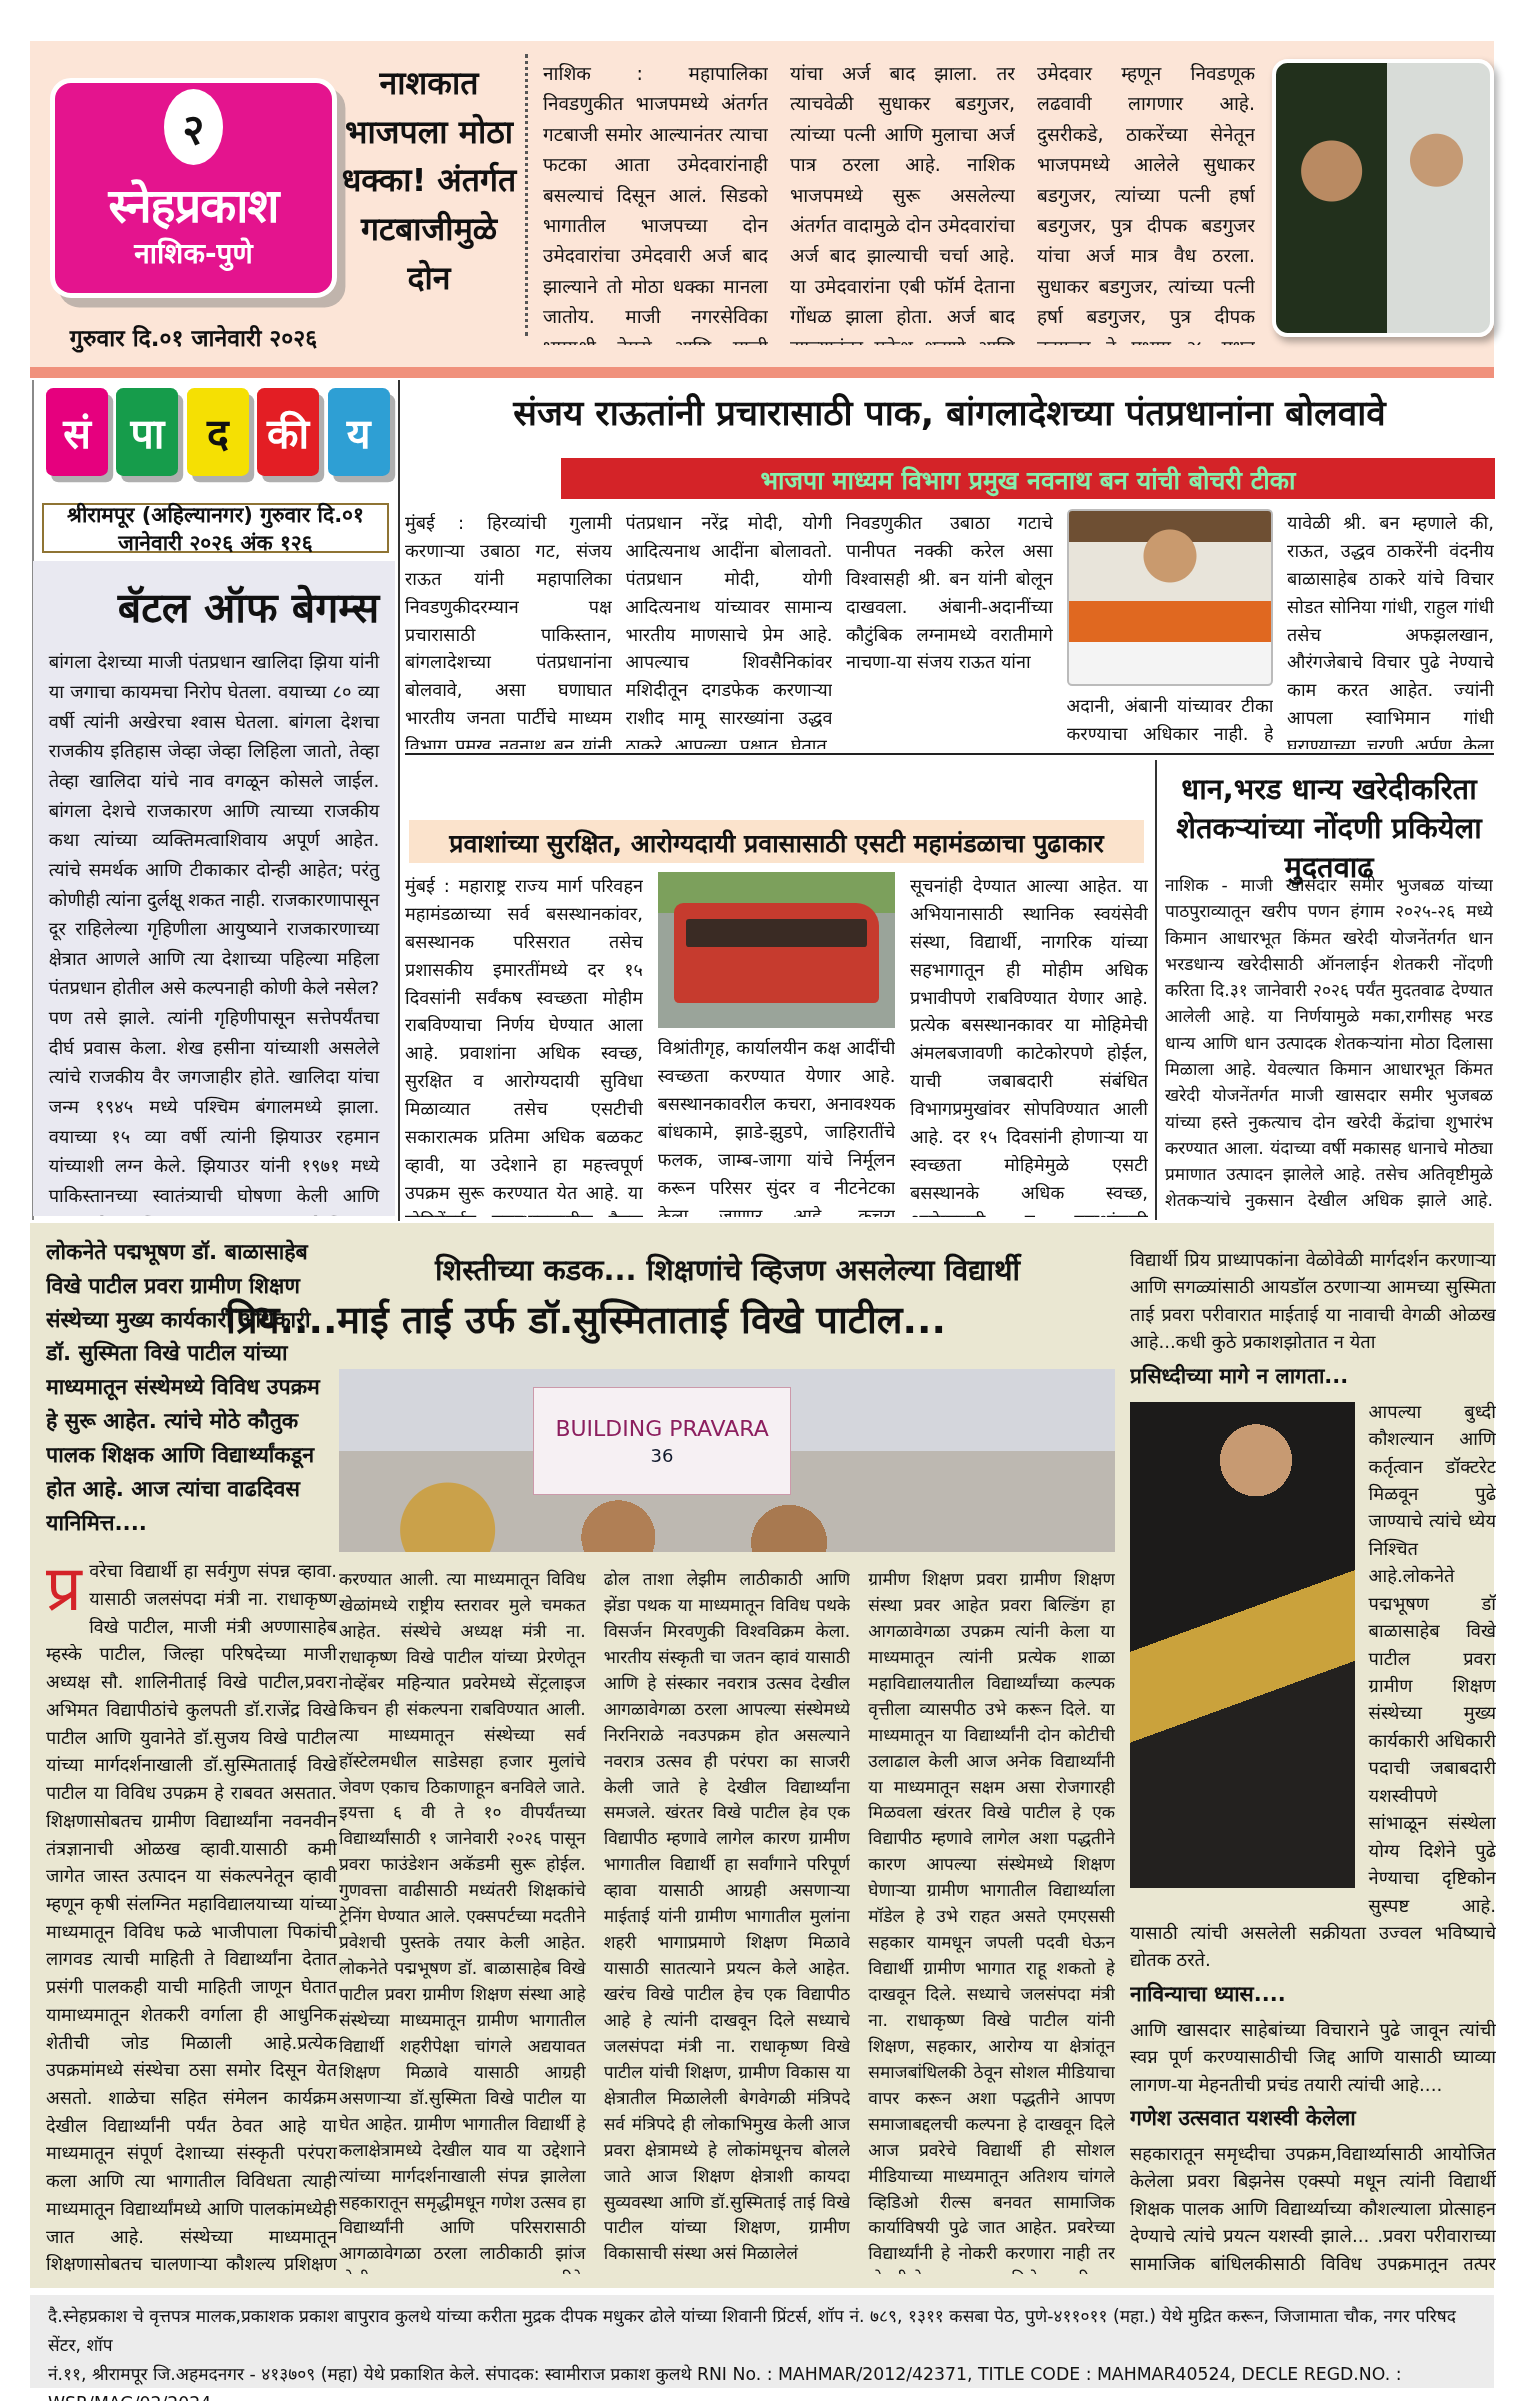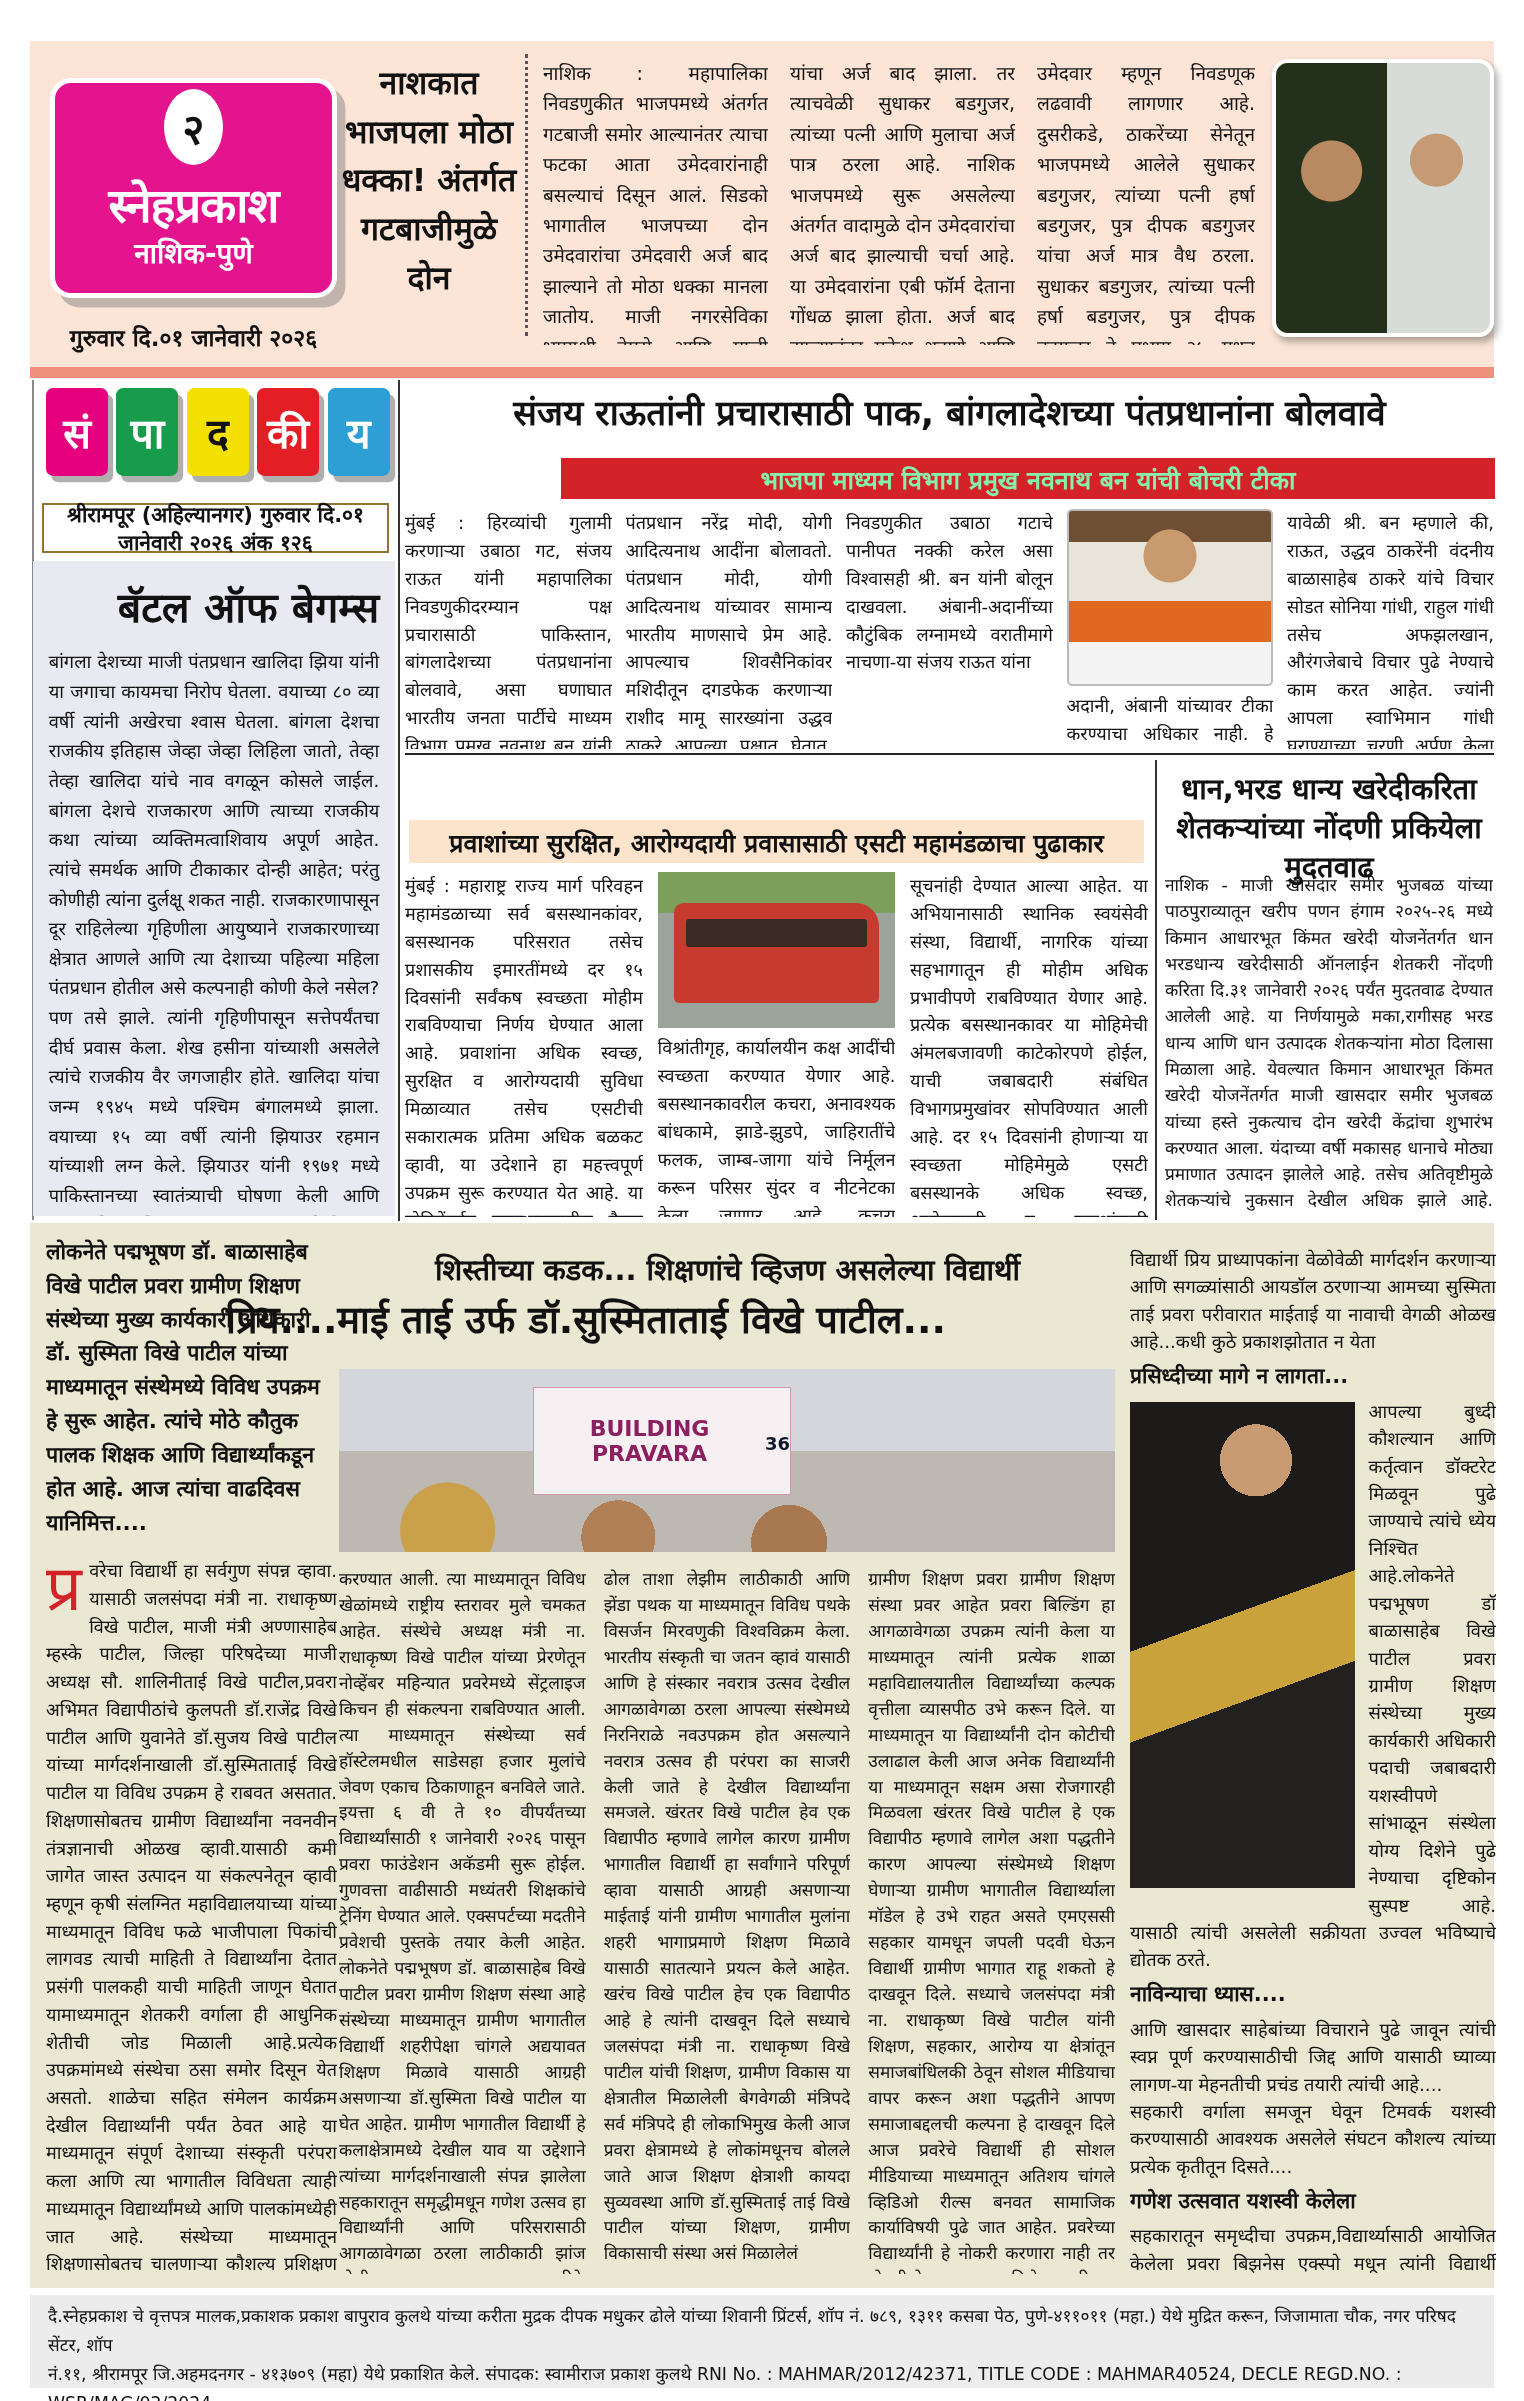--- a/index.html
+++ b/index.html
@@ -88,22 +88,22 @@
   .fintro{font-size:21.4px;font-weight:bold;line-height:1.58}
   .fbody{margin-top:18px;font-size:18px;line-height:1.54;text-align:justify}
   .dropcap{float:left;font-size:63px;line-height:.85;font-weight:normal;color:#d42328;padding:4.2px 7.3px 0 0}
   .selfie{position:absolute;left:339px;top:1369px;width:776px;height:183px;overflow:hidden;
           background:
            radial-gradient(circle at 14% 88%, #caa14a 0 47px, rgba(0,0,0,0) 48px),
            radial-gradient(circle at 36% 92%, #b07f55 0 37px, rgba(0,0,0,0) 37px),
            radial-gradient(circle at 58% 95%, #a87950 0 38px, rgba(0,0,0,0) 38px),
            linear-gradient(180deg,#d4d6dc 0 45%, #bdb8b1 45% 100%)}
   .banner{position:absolute;left:25%;top:10%;width:33%;height:58%;background:#f6f0f3;border:1.6px solid #c9a;
-          display:flex;flex-direction:row;align-items:center;justify-content:center;text-align:center;
-          font-weight:bold;color:#8c1f5f}
+          display:flex;flex-direction:column;align-items:center;justify-content:center;text-align:center;
+          font-weight:normal;color:#8c1f5f}
   .banner .bt{font-size:22px}
   .banner .bn{font-size:18px;color:#0f172a;margin-top:4.2px}
   .fmidcols{position:absolute;left:339px;top:1567px;width:776px;height:707px;display:flex;gap:18px;overflow:hidden}
   .fmcol{flex:1;font-size:17.3px;line-height:1.5;text-align:justify;overflow:hidden}
   .fright{position:absolute;left:1130px;top:1246px;width:366px;height:1027px;overflow:hidden;
           font-size:18.3px;line-height:1.5;text-align:justify}
   .frsub{font-weight:bold;font-size:21px;margin:5.2px 0;text-align:left}
   .wphoto{float:left;width:225px;height:486px;margin:4.2px 13.6px 5.2px 0;
           background:
            radial-gradient(circle at 56% 12%, #c79a72 0 36px, rgba(0,0,0,0) 36px),
@@ -210,21 +210,20 @@
     </div>
   </div>
 
   <div class="fright">
     <div>विद्यार्थी प्रिय प्राध्यापकांना वेळोवेळी मार्गदर्शन करणाऱ्या आणि सगळ्यांसाठी आयडॉल ठरणाऱ्या आमच्या सुस्मिता ताई प्रवरा परीवारात माईताई या नावाची  वेगळी ओळख आहे...कधी कुठे प्रकाशझोतात न येता</div>
     <div class="frsub">प्रसिध्दीच्या मागे न लागता...</div>
     <div class="wphoto"></div>
     <div>आपल्या बुध्दी कौशल्यान आणि कर्तृत्वान डॉक्टरेट मिळवून पुढे जाण्याचे त्यांचे ध्येय निश्चित आहे.लोकनेते पद्मभूषण डॉ बाळासाहेब विखे पाटील प्रवरा ग्रामीण शिक्षण संस्थेच्या मुख्य कार्यकारी अधिकारी पदाची जबाबदारी यशस्वीपणे सांभाळून संस्थेला योग्य दिशेने पुढे नेण्याचा दृष्टिकोन सुस्पष्ट आहे. यासाठी त्यांची असलेली सक्रीयता उज्वल भविष्याचे द्योतक ठरते.</div>
     <div class="frsub">नाविन्याचा ध्यास....</div>
     <div>आणि खासदार साहेबांच्या विचाराने पुढे जावून त्यांची स्वप्न पूर्ण करण्यासाठीची जिद्द आणि यासाठी घ्याव्या लागण-या मेहनतीची प्रचंड तयारी त्यांची आहे....</div>
-    <div>सहकारी वर्गाला समजून घेवून टिमवर्क यशस्वी करण्यासाठी आवश्यक असलेले संघटन कौशल्य त्यांच्या प्रत्येक कृतीतून दिसते....</div>
     <div class="frsub">गणेश उत्सवात यशस्वी केलेला</div>
     <div>सहकारातून समृध्दीचा उपक्रम,विद्यार्थ्यासाठी आयोजित केलेला  प्रवरा बिझनेस एक्स्पो मधून त्यांनी विद्यार्थी शिक्षक पालक  आणि विद्यार्थ्याच्या कौशल्याला प्रोत्साहन देण्याचे त्यांचे  प्रयत्न यशस्वी झाले... .प्रवरा परीवाराच्या सामाजिक बांधिलकीसाठी विविध उपक्रमातून तत्पर राहूनअनेक भूमिका यशस्वी करून दाखवऱ्या आणि भविष्यातील शिक्षण, सहकार चळवळीतील एक यशस्वी महीला नेतृत्व म्हणून पुढे येत असलेल्या डॉ सुस्मिता राधाकृष्ण विखे पाटील अर्थात माईताई यांना वाढदिवसांच्या मनःपूर्वक शुभेच्छा...</div>
 
   </div>
 
   <div class="footer">
     <div>दै.स्नेहप्रकाश चे वृत्तपत्र मालक,प्रकाशक प्रकाश बापुराव कुलथे यांच्या करीता मुद्रक दीपक मधुकर ढोले यांच्या शिवानी प्रिंटर्स, शॉप नं. ७८९, १३११ कसबा पेठ, पुणे-४११०११ (महा.) येथे मुद्रित करून, जिजामाता चौक, नगर परिषद सेंटर, शॉप</div>
     <div>नं.११, श्रीरामपूर जि.अहमदनगर - ४१३७०९ (महा) येथे प्रकाशित केले. संपादक: स्वामीराज प्रकाश कुलथे RNI No. : MAHMAR/2012/42371, TITLE CODE : MAHMAR40524,  DECLE REGD.NO. : WSR/MAG/02/2024.</div>
 
   </div>

